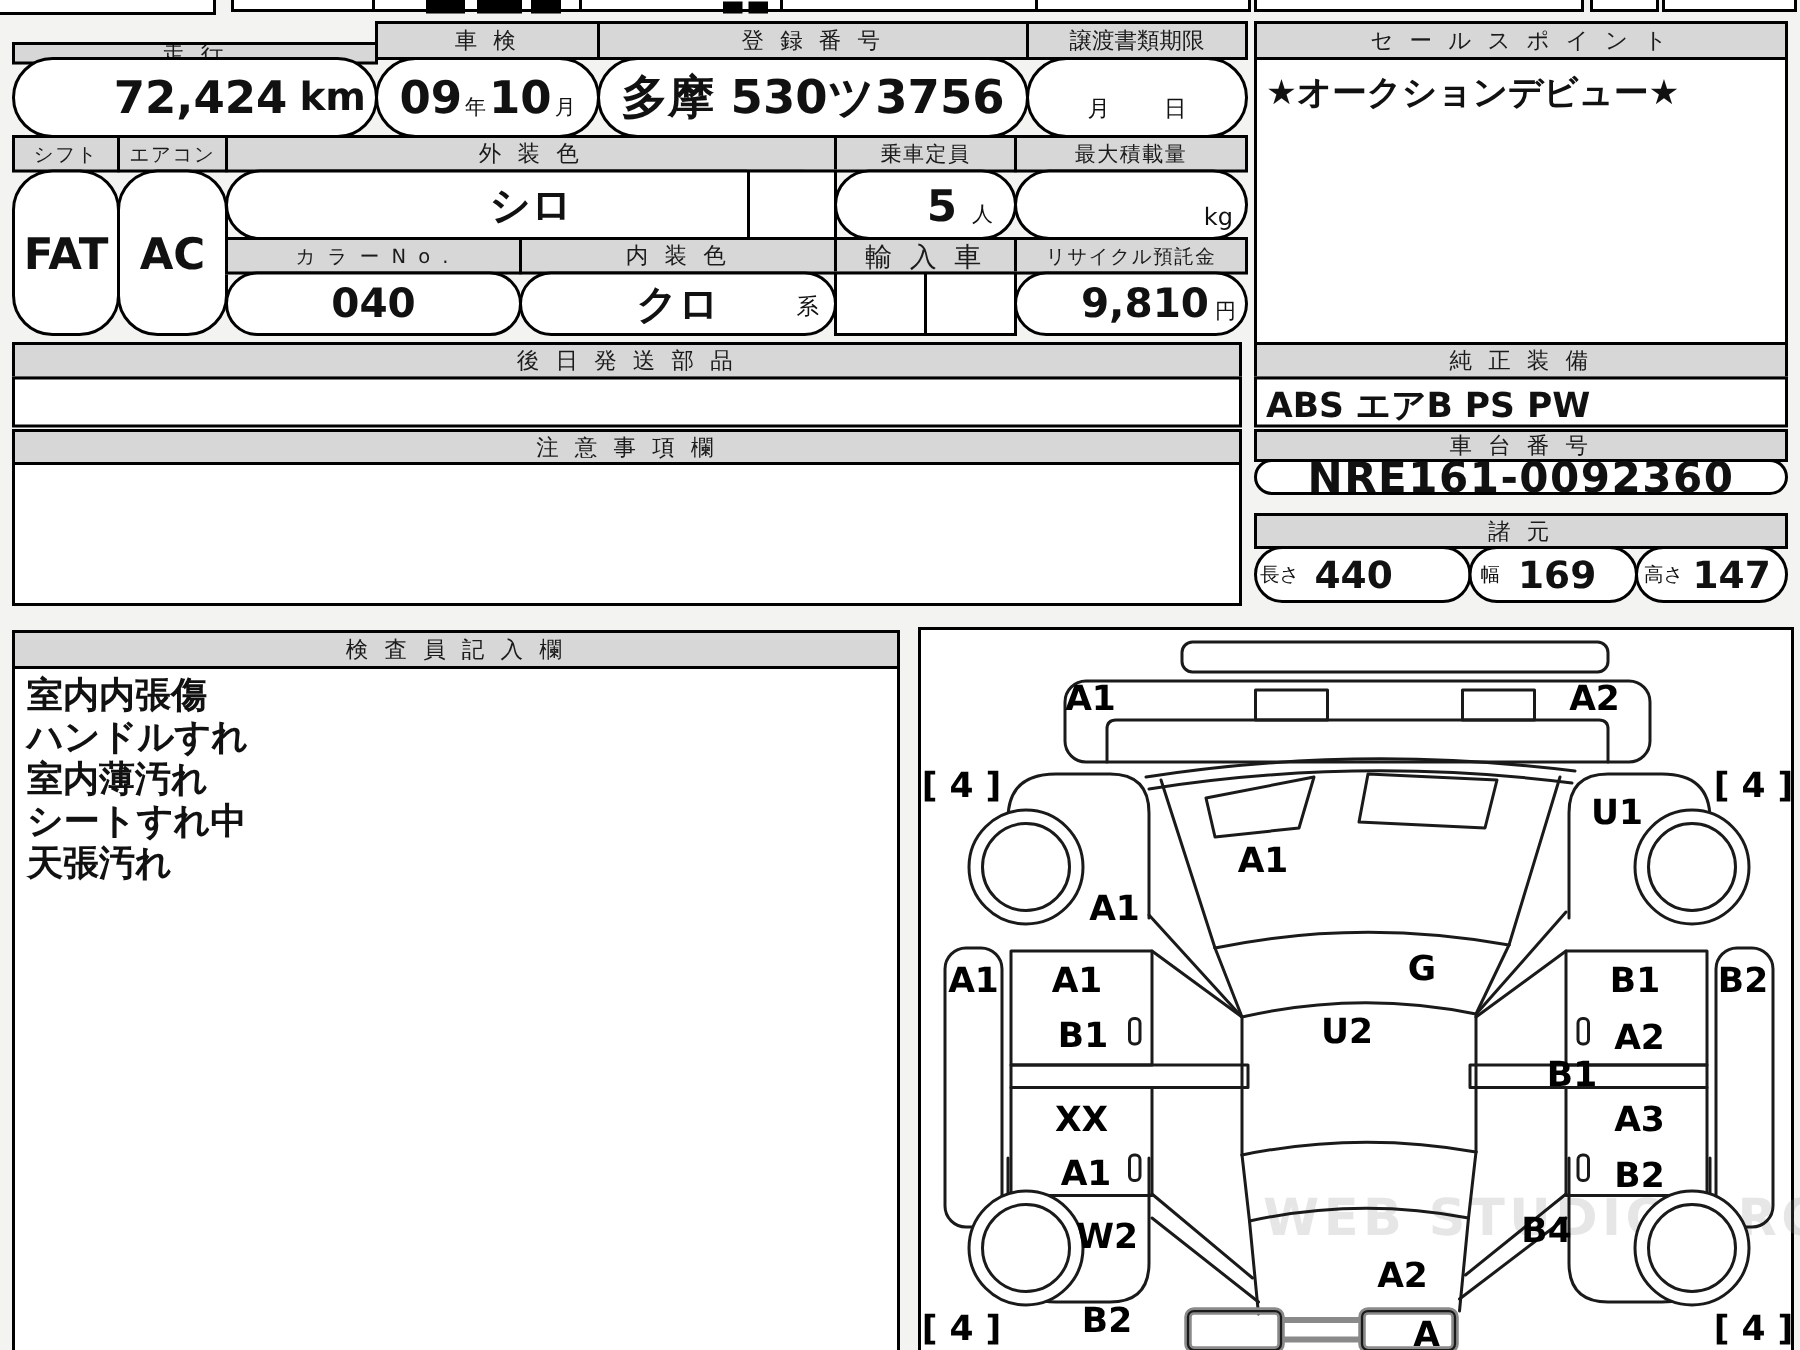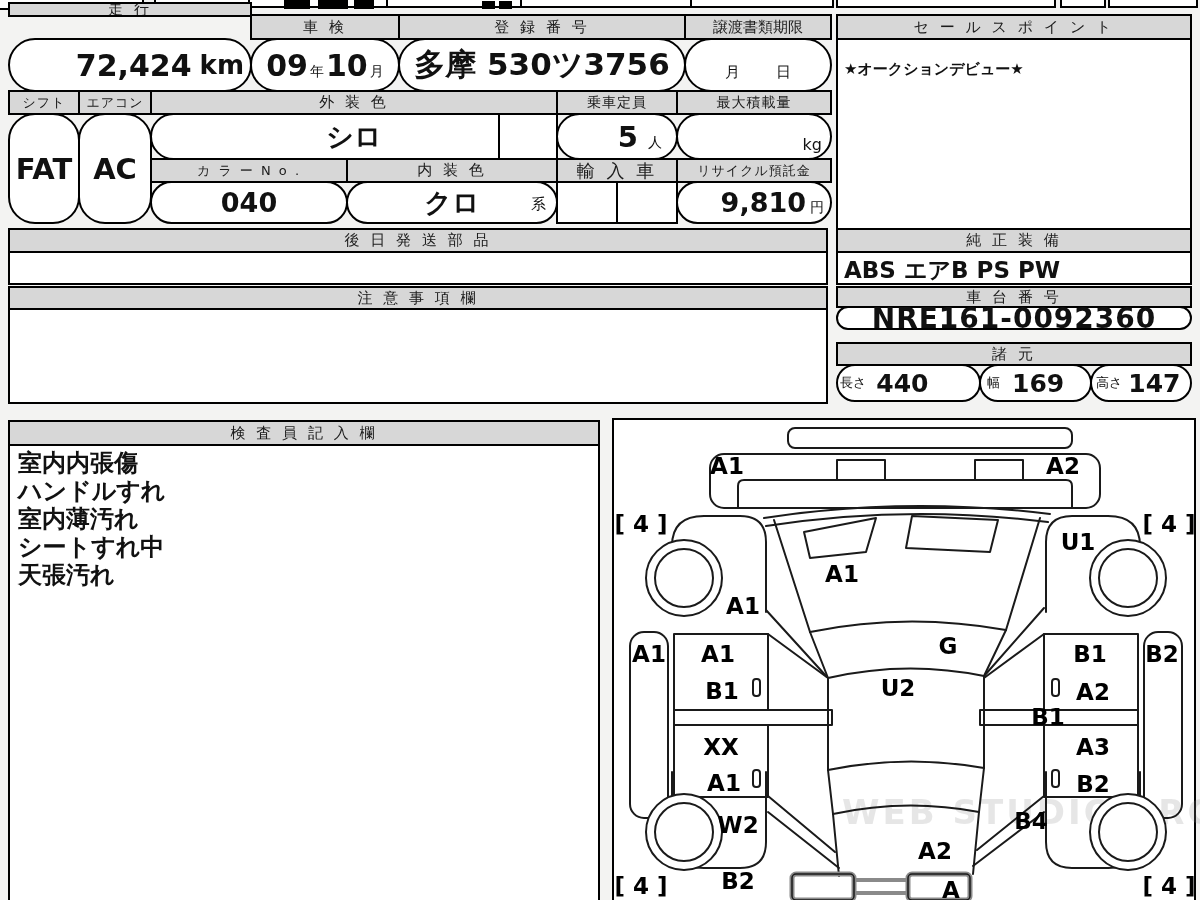--- a/index.html
+++ b/index.html
@@ -33,21 +33,21 @@
   <div class="box" style="left:690px;top:-16px;width:144px;height:24px"></div>
   <div class="box" style="left:836px;top:-16px;width:220px;height:24px"></div>
   <div class="box" style="left:1060px;top:-16px;width:46px;height:24px"></div>
   <div class="box" style="left:1108px;top:-16px;width:90px;height:24px"></div>
   <div class="frag" style="left:284px;top:0;width:26px;height:9px"></div>
   <div class="frag" style="left:318px;top:0;width:30px;height:9px"></div>
   <div class="frag" style="left:354px;top:0;width:20px;height:9px"></div>
   <div class="frag" style="left:482px;top:1px;width:13px;height:8px"></div>
   <div class="frag" style="left:499px;top:1px;width:13px;height:8px"></div>
 
-  <div class="hdr" style="left:8px;top:2px;width:244px;height:15px">走 行</div>
+  <div class="hdr" style="left:8px;top:28px;width:244px;height:15px">走 行</div>
   <div class="hdr" style="left:250px;top:14px;width:150px;height:26px">車 検</div>
   <div class="hdr" style="left:398px;top:14px;width:288px;height:26px">登 録 番 号</div>
   <div class="hdr" style="left:684px;top:14px;width:148px;height:26px;letter-spacing:0">譲渡書類期限</div>
 
   <div class="box val" style="left:8px;top:38px;width:244px;height:54px;justify-content:flex-end;padding-right:6px">
     <span class="b" style="font-size:30px">72,424</span>
     <span class="b" style="font-size:26px;margin-left:8px">km</span>
   </div>
   <div class="box val" style="left:250px;top:38px;width:150px;height:54px">
     <span class="b" style="font-size:30px">09</span>
@@ -57,21 +57,21 @@
   </div>
   <div class="box val" style="left:398px;top:38px;width:288px;height:54px">
     <span class="b" style="font-size:31px;white-space:nowrap">多摩 530ツ3756</span>
   </div>
   <div class="box val" style="left:684px;top:38px;width:148px;height:54px;align-items:flex-end;gap:36px;padding-bottom:8px">
     <span style="font-size:15px">月</span>
     <span style="font-size:15px">日</span>
   </div>
 
   <div class="hdr" style="left:836px;top:14px;width:356px;height:26px">セ ー ル ス ポ イ ン ト</div>
-  <div class="box" style="left:836px;top:38px;width:356px;height:192px;padding:20px 6px;font-weight:bold;font-size:15px">★オークションデビュー★</div>
+  <div class="box" style="left:836px;top:38px;width:356px;height:192px;padding:6px 6px;font-weight:bold;font-size:23px">★オークションデビュー★</div>
 
   <div class="hdr small" style="left:8px;top:90px;width:72px;height:25px">シフト</div>
   <div class="hdr small" style="left:78px;top:90px;width:74px;height:25px">エアコン</div>
   <div class="hdr" style="left:150px;top:90px;width:408px;height:25px">外 装 色</div>
   <div class="hdr small" style="left:556px;top:90px;width:122px;height:25px;font-size:14px">乗車定員</div>
   <div class="hdr small" style="left:676px;top:90px;width:156px;height:25px;font-size:14px">最大積載量</div>
 
   <div class="box val b" style="left:8px;top:113px;width:72px;height:111px;font-size:29px">FAT</div>
   <div class="box val b" style="left:78px;top:113px;width:74px;height:111px;font-size:29px">AC</div>
 

